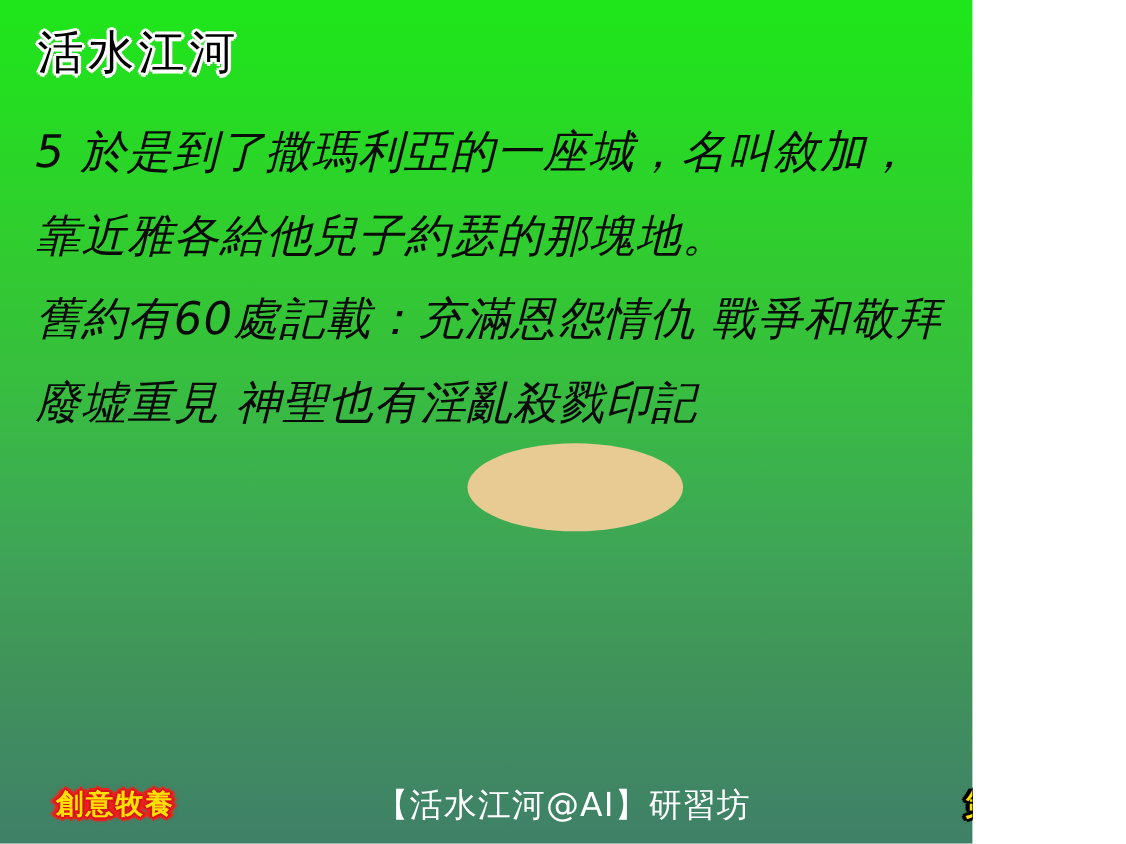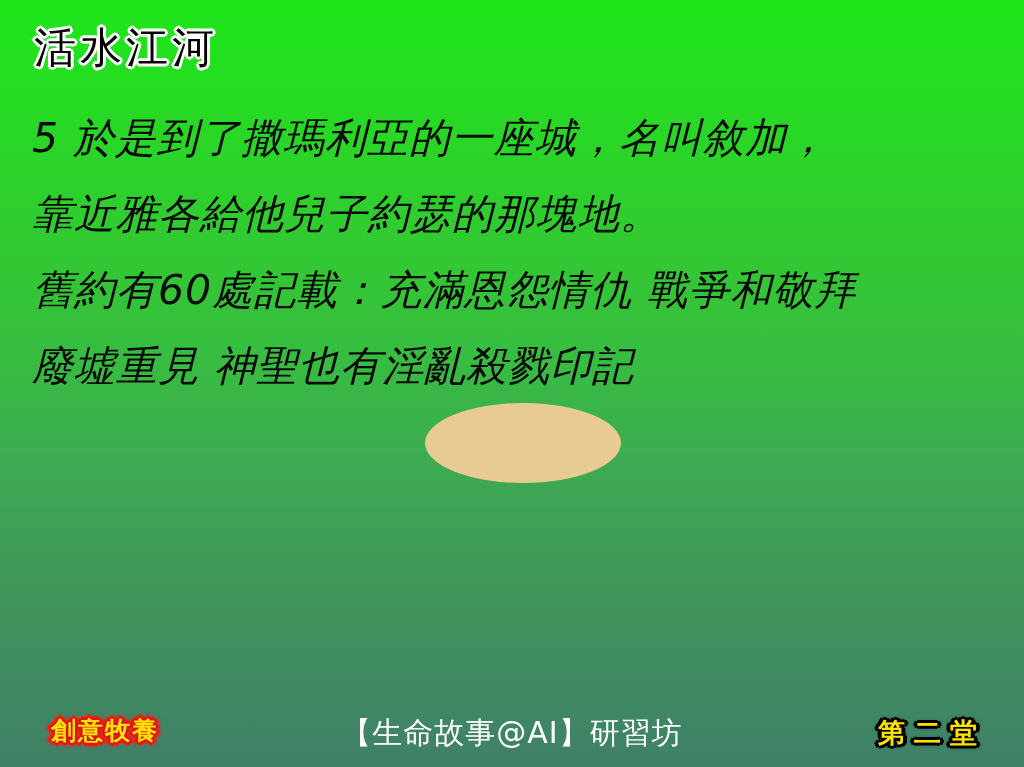--- a/index.html
+++ b/index.html
@@ -10,21 +10,21 @@
     overflow: hidden;
   }
 
   body {
     font-family: "DejaVu Sans", "Liberation Sans", sans-serif;
     background: #ffffff;
   }
 
   #slide {
     position: relative;
-    width: 1024px;
+    width: 884px;
     height: 767px;
     background: linear-gradient(to bottom,
         #1fe61a 0%,
         #26dc21 12%,
         #2ed02c 26%,
         #34c734 38%,
         #39b944 52%,
         #3da css 60%,
         #3fa055 66%,
         #409055 76%,
@@ -181,17 +181,17 @@
 
   <div id="body-block">
     <div class="body-line">5 於是到了撒瑪利亞的一座城，名叫敘加，</div>
     <div class="body-line">靠近雅各給他兒子約瑟的那塊地。</div>
     <div class="body-line">舊約有60處記載：充滿恩怨情仇 戰爭和敬拜</div>
     <div class="body-line">廢墟重見 神聖也有淫亂殺戮印記</div>
   </div>
 
   <div id="footer">
     <div id="brand-logo">創意牧養</div>
-    <div id="footer-center">【生命故事@AI】研習坊</div>
+    <div id="footer-center">【活水江河@AI】研習坊</div>
     <div id="session-badge">第二堂</div>
   </div>
 
 </div>
 
 </body></html>

